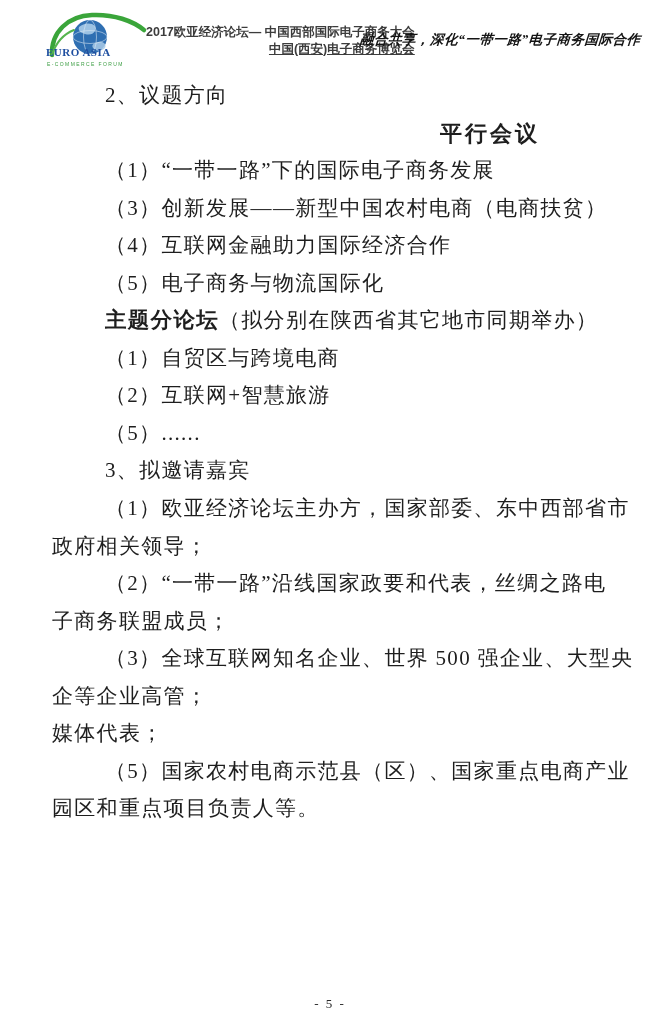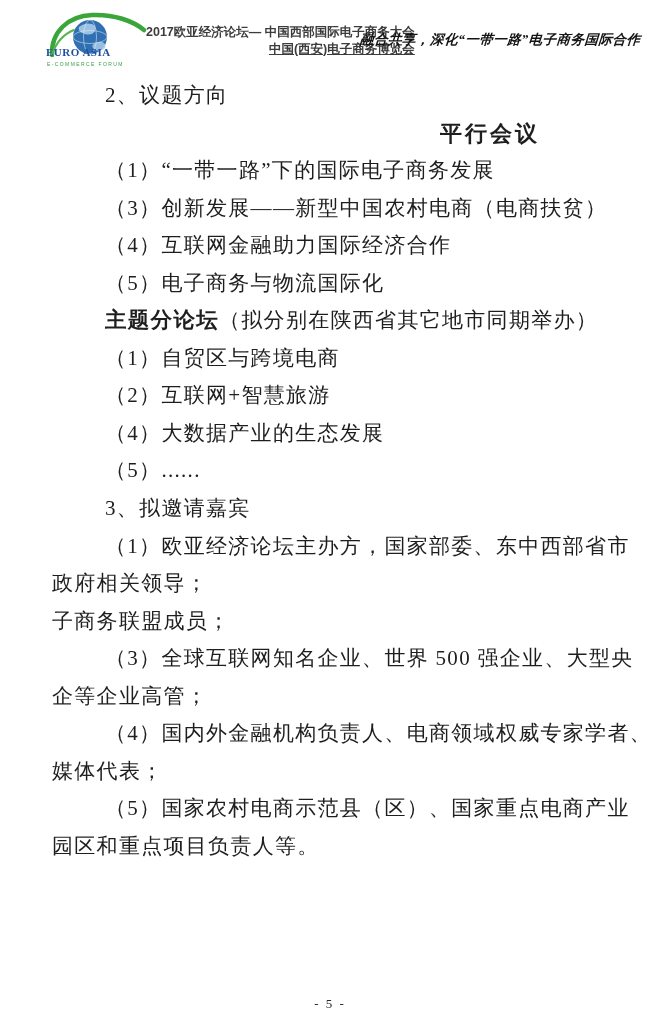--- a/index.html
+++ b/index.html
@@ -87,27 +87,26 @@
 <div class="doc-body">
   <p class="bl indent">2、议题方向</p>
   <p class="bl subhead">平行会议</p>
   <p class="bl indent">（1）“一带一路”下的国际电子商务发展</p>
   <p class="bl indent">（3）创新发展——新型中国农村电商（电商扶贫）</p>
   <p class="bl indent">（4）互联网金融助力国际经济合作</p>
   <p class="bl indent">（5）电子商务与物流国际化</p>
   <p class="bl indent"><span class="bold-prefix">主题分论坛</span><span>（拟分别在陕西省其它地市同期举办）</span></p>
   <p class="bl indent">（1）自贸区与跨境电商</p>
   <p class="bl indent">（2）互联网+智慧旅游</p>
-  <p class="bl indent">（4）大数据产业的生态发展</p>
   <p class="bl indent">（5）......</p>
   <p class="bl indent">3、拟邀请嘉宾</p>
   <p class="bl indent">（1）欧亚经济论坛主办方，国家部委、东中西部省市</p>
   <p class="bl cont">政府相关领导；</p>
+  <p class="bl indent">（2）“一带一路”沿线国家政要和代表，丝绸之路电</p>
   <p class="bl cont">子商务联盟成员；</p>
   <p class="bl indent">（3）全球互联网知名企业、世界 500 强企业、大型央</p>
   <p class="bl cont">企等企业高管；</p>
-  <p class="bl indent">（4）国内外金融机构负责人、电商领域权威专家学者、</p>
   <p class="bl cont">媒体代表；</p>
   <p class="bl indent">（5）国家农村电商示范县（区）、国家重点电商产业</p>
   <p class="bl cont">园区和重点项目负责人等。</p>
 </div>
 
 <div class="page-footer">- 5 -</div>
 
 </body></html>

